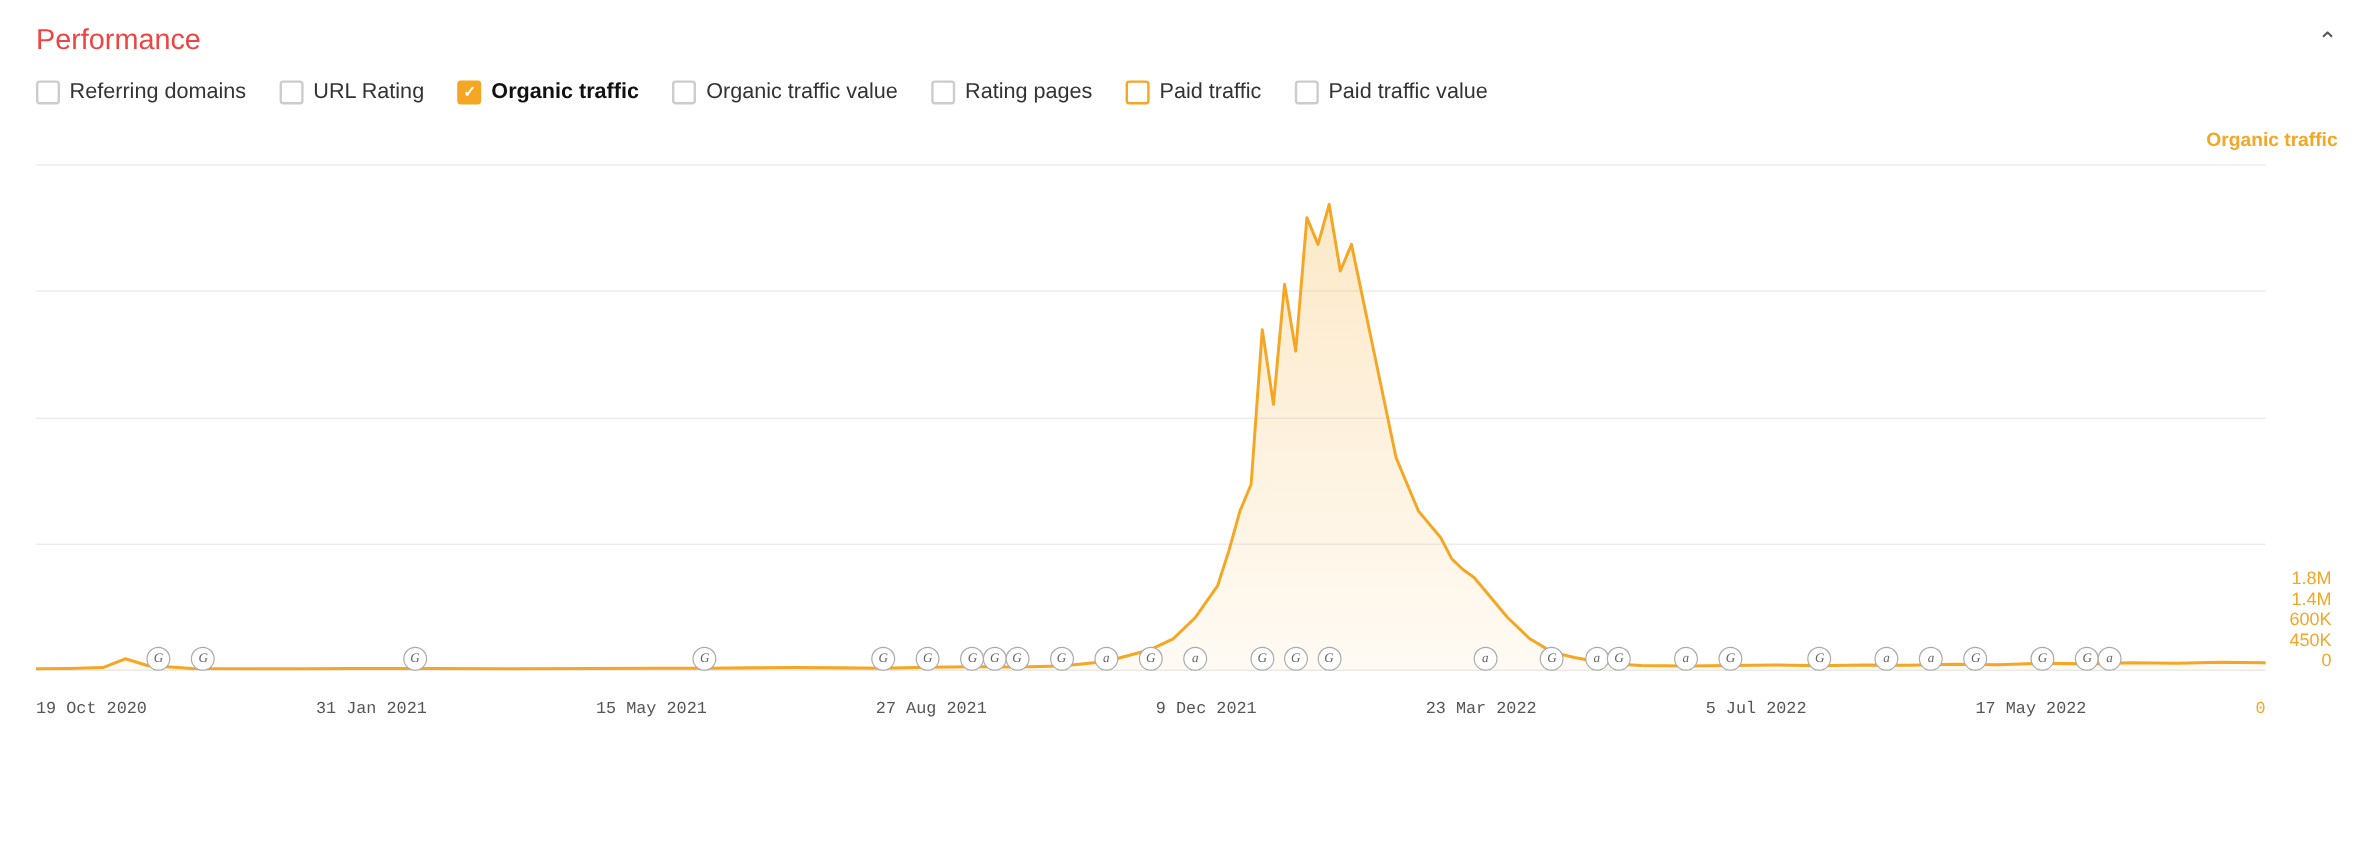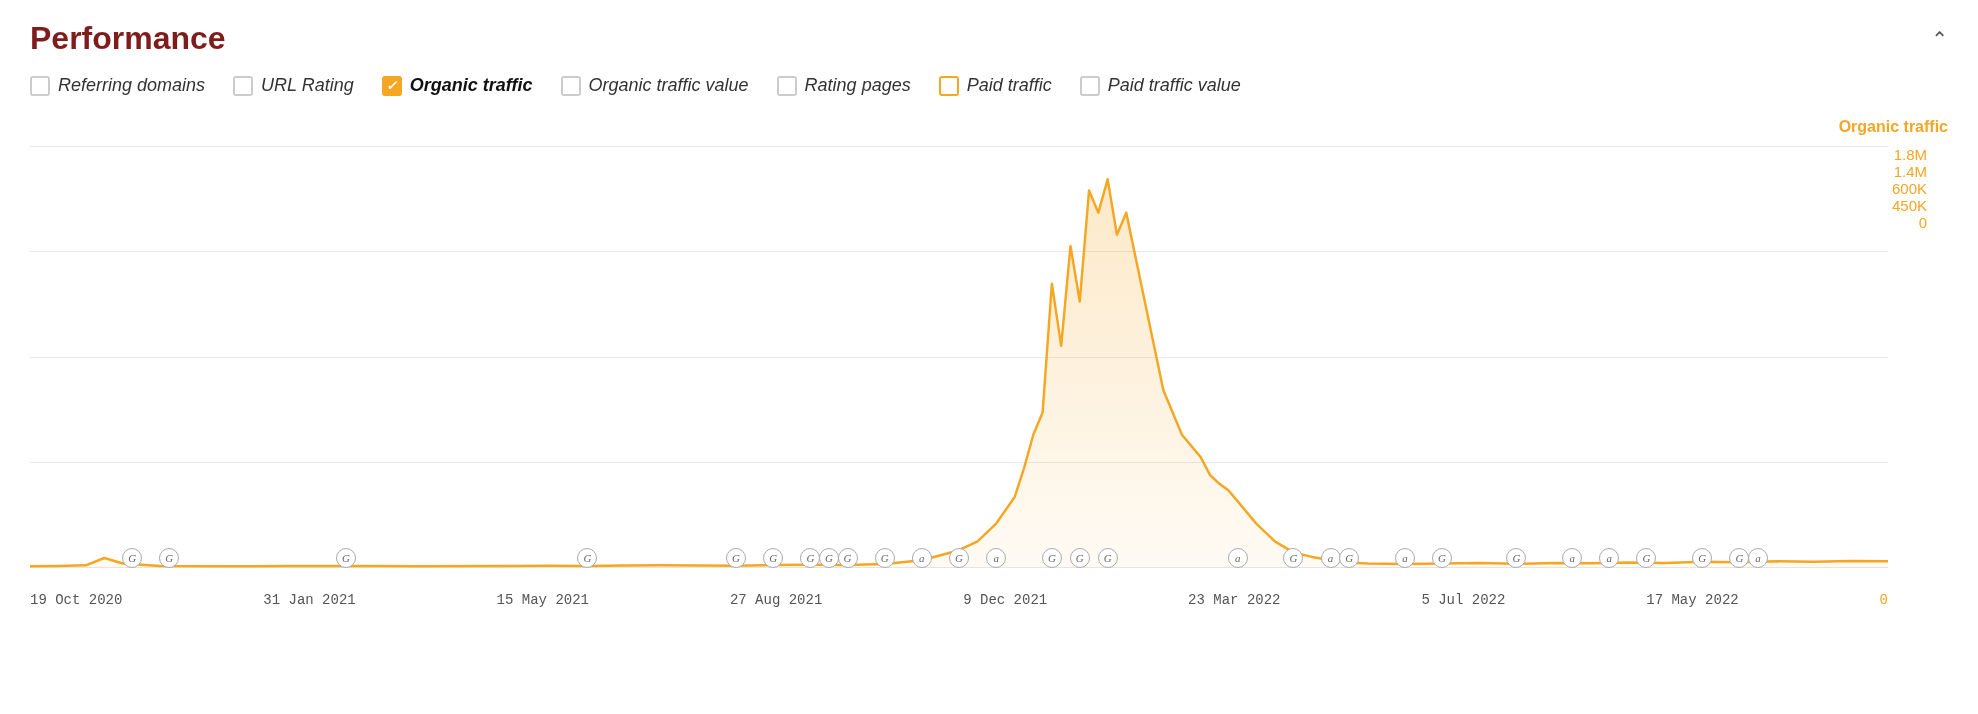--- a/index.html
+++ b/index.html
@@ -15,36 +15,35 @@
       padding: 20px 30px 10px 30px;
       background: #fff;
     }
     .header-row {
       display: flex;
       justify-content: space-between;
       align-items: center;
       margin-bottom: 18px;
     }
     .title {
-      font-size: 32px;
-      font-weight: 700;
-      color: #7f1d1d;
+      font-size: 24px;
+      font-weight: 400;
+      color: #ef4444;
     }
     .chevron-up {
       font-size: 20px;
       color: #555;
       cursor: pointer;
     }
     .filters-row {
       display: flex;
       align-items: flex-start;
       gap: 28px;
       margin-bottom: 22px;
       flex-wrap: wrap;
-      font-style: italic;
     }
     .filter-item {
       display: flex;
       align-items: center;
       gap: 8px;
       font-size: 18px;
       color: #333;
       cursor: pointer;
       user-select: none;
     }
@@ -87,26 +86,26 @@
     .chart-label-right {
       position: absolute;
       right: 0;
       top: 0;
       font-size: 16px;
       font-weight: 600;
       color: #f5a623;
     }
     .y-axis-labels {
       position: absolute;
-      right: 16px;
+      right: 0;
       top: 0;
       height: 100%;
       display: flex;
       flex-direction: column;
-      justify-content: flex-start;
+      justify-content: flex-end;
       padding-bottom: 40px;
       padding-top: 28px;
     }
     .y-label {
       font-size: 15px;
       color: #f5a623;
       text-align: right;
       padding-right: 5px;
     }
     .grid-lines {

